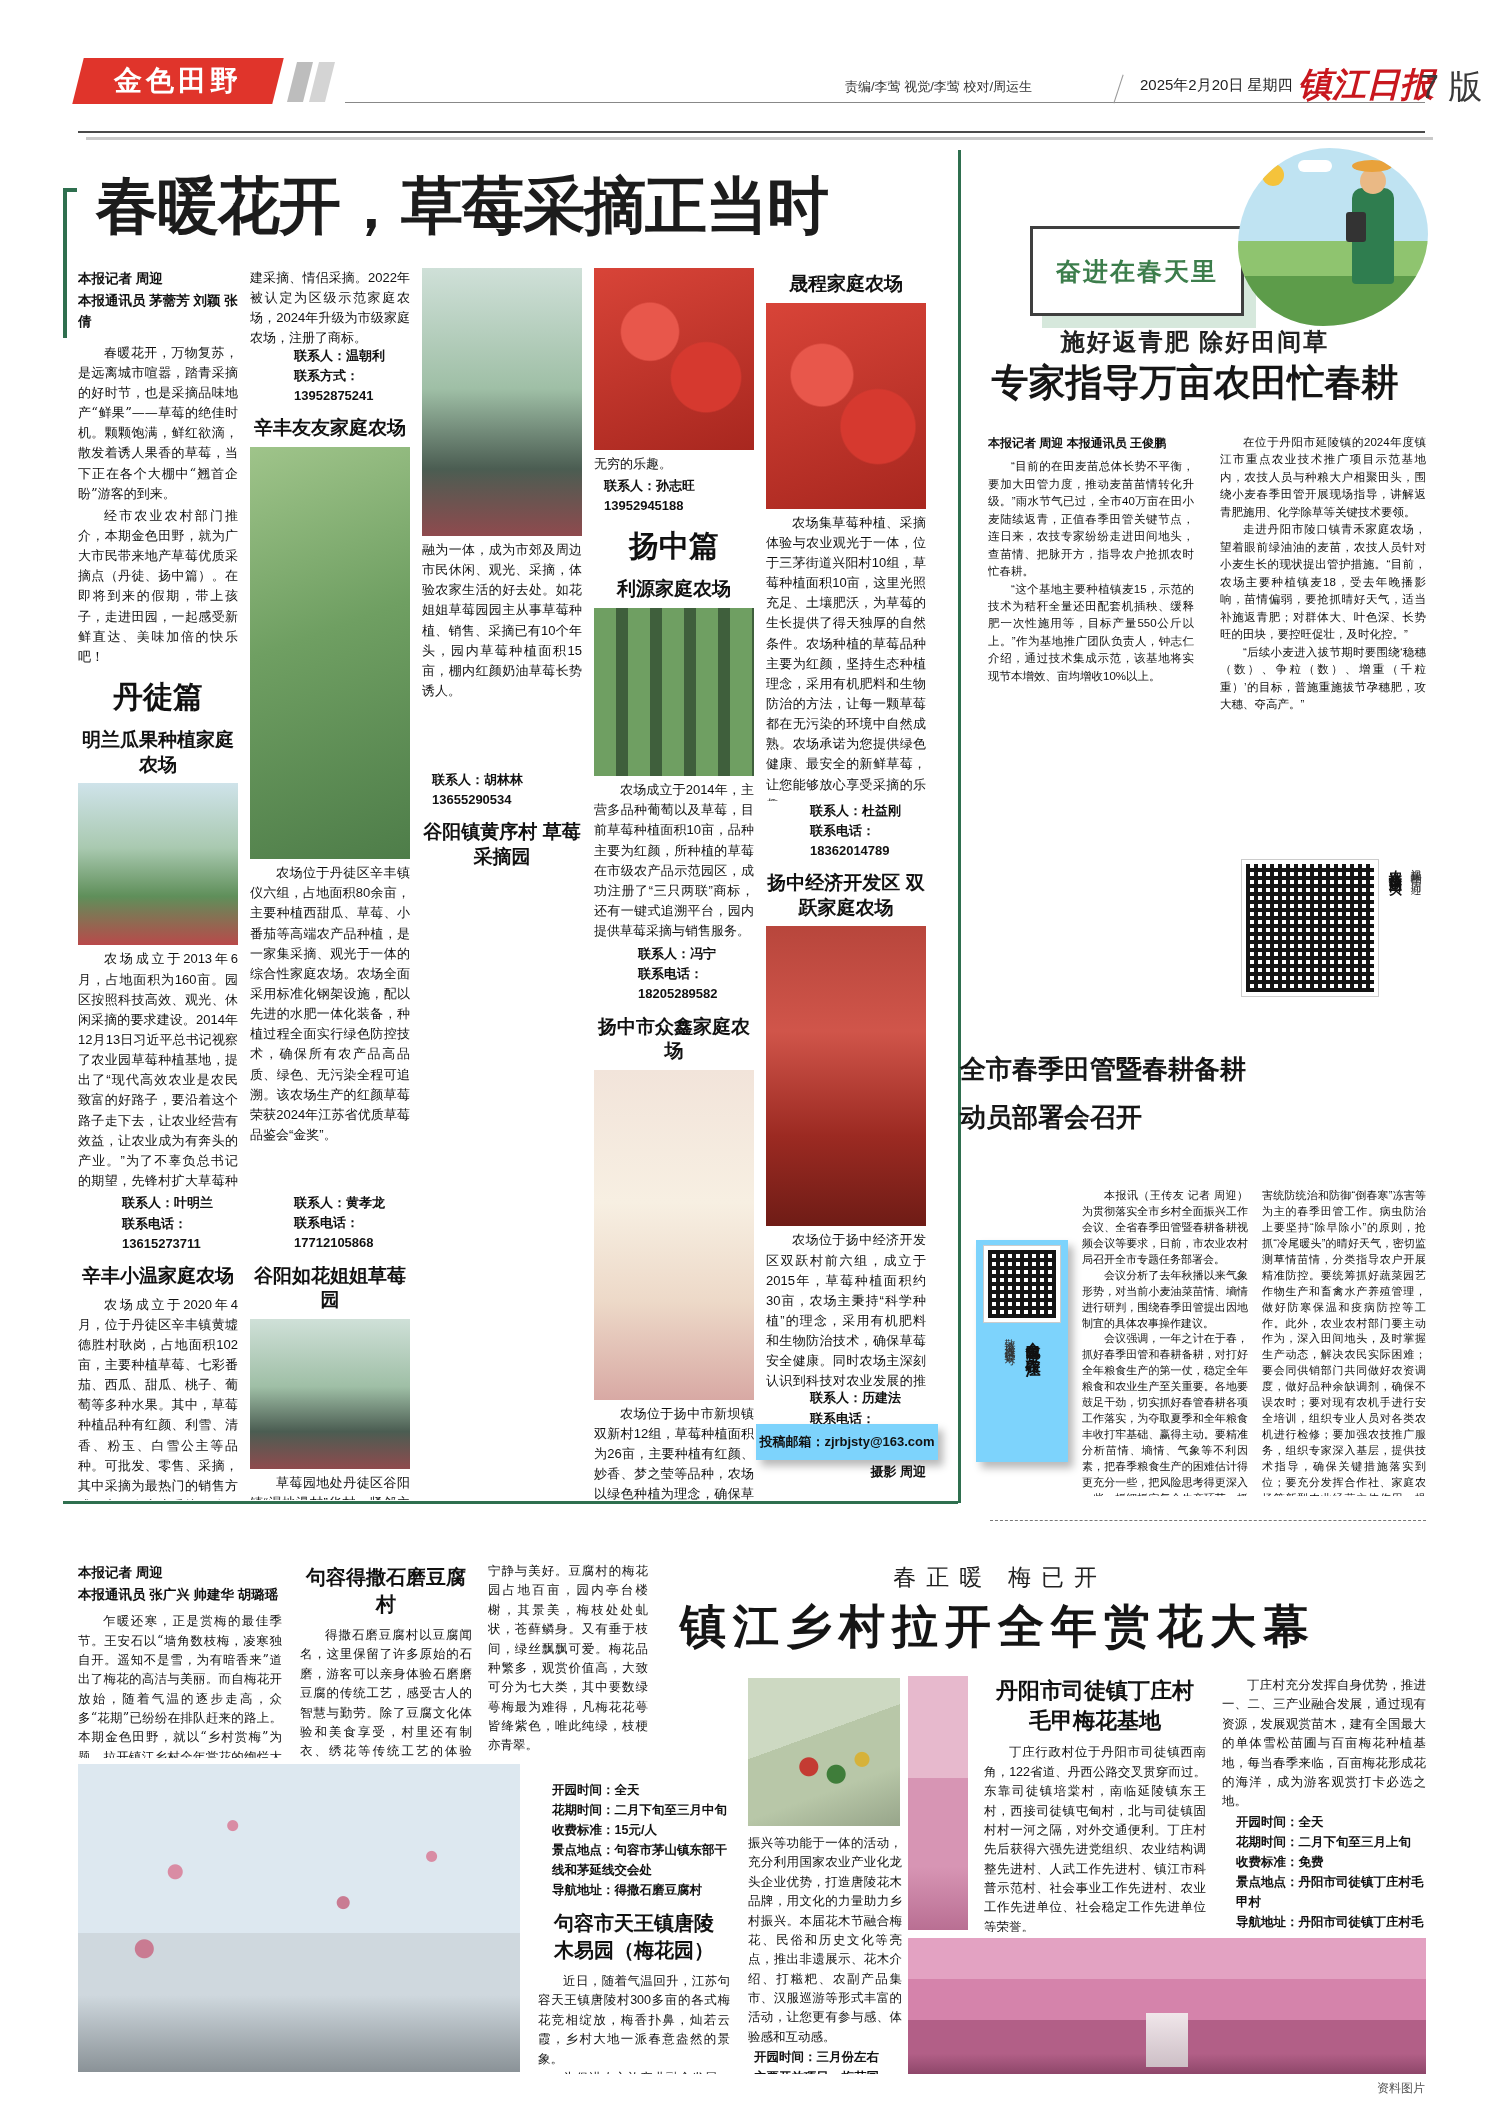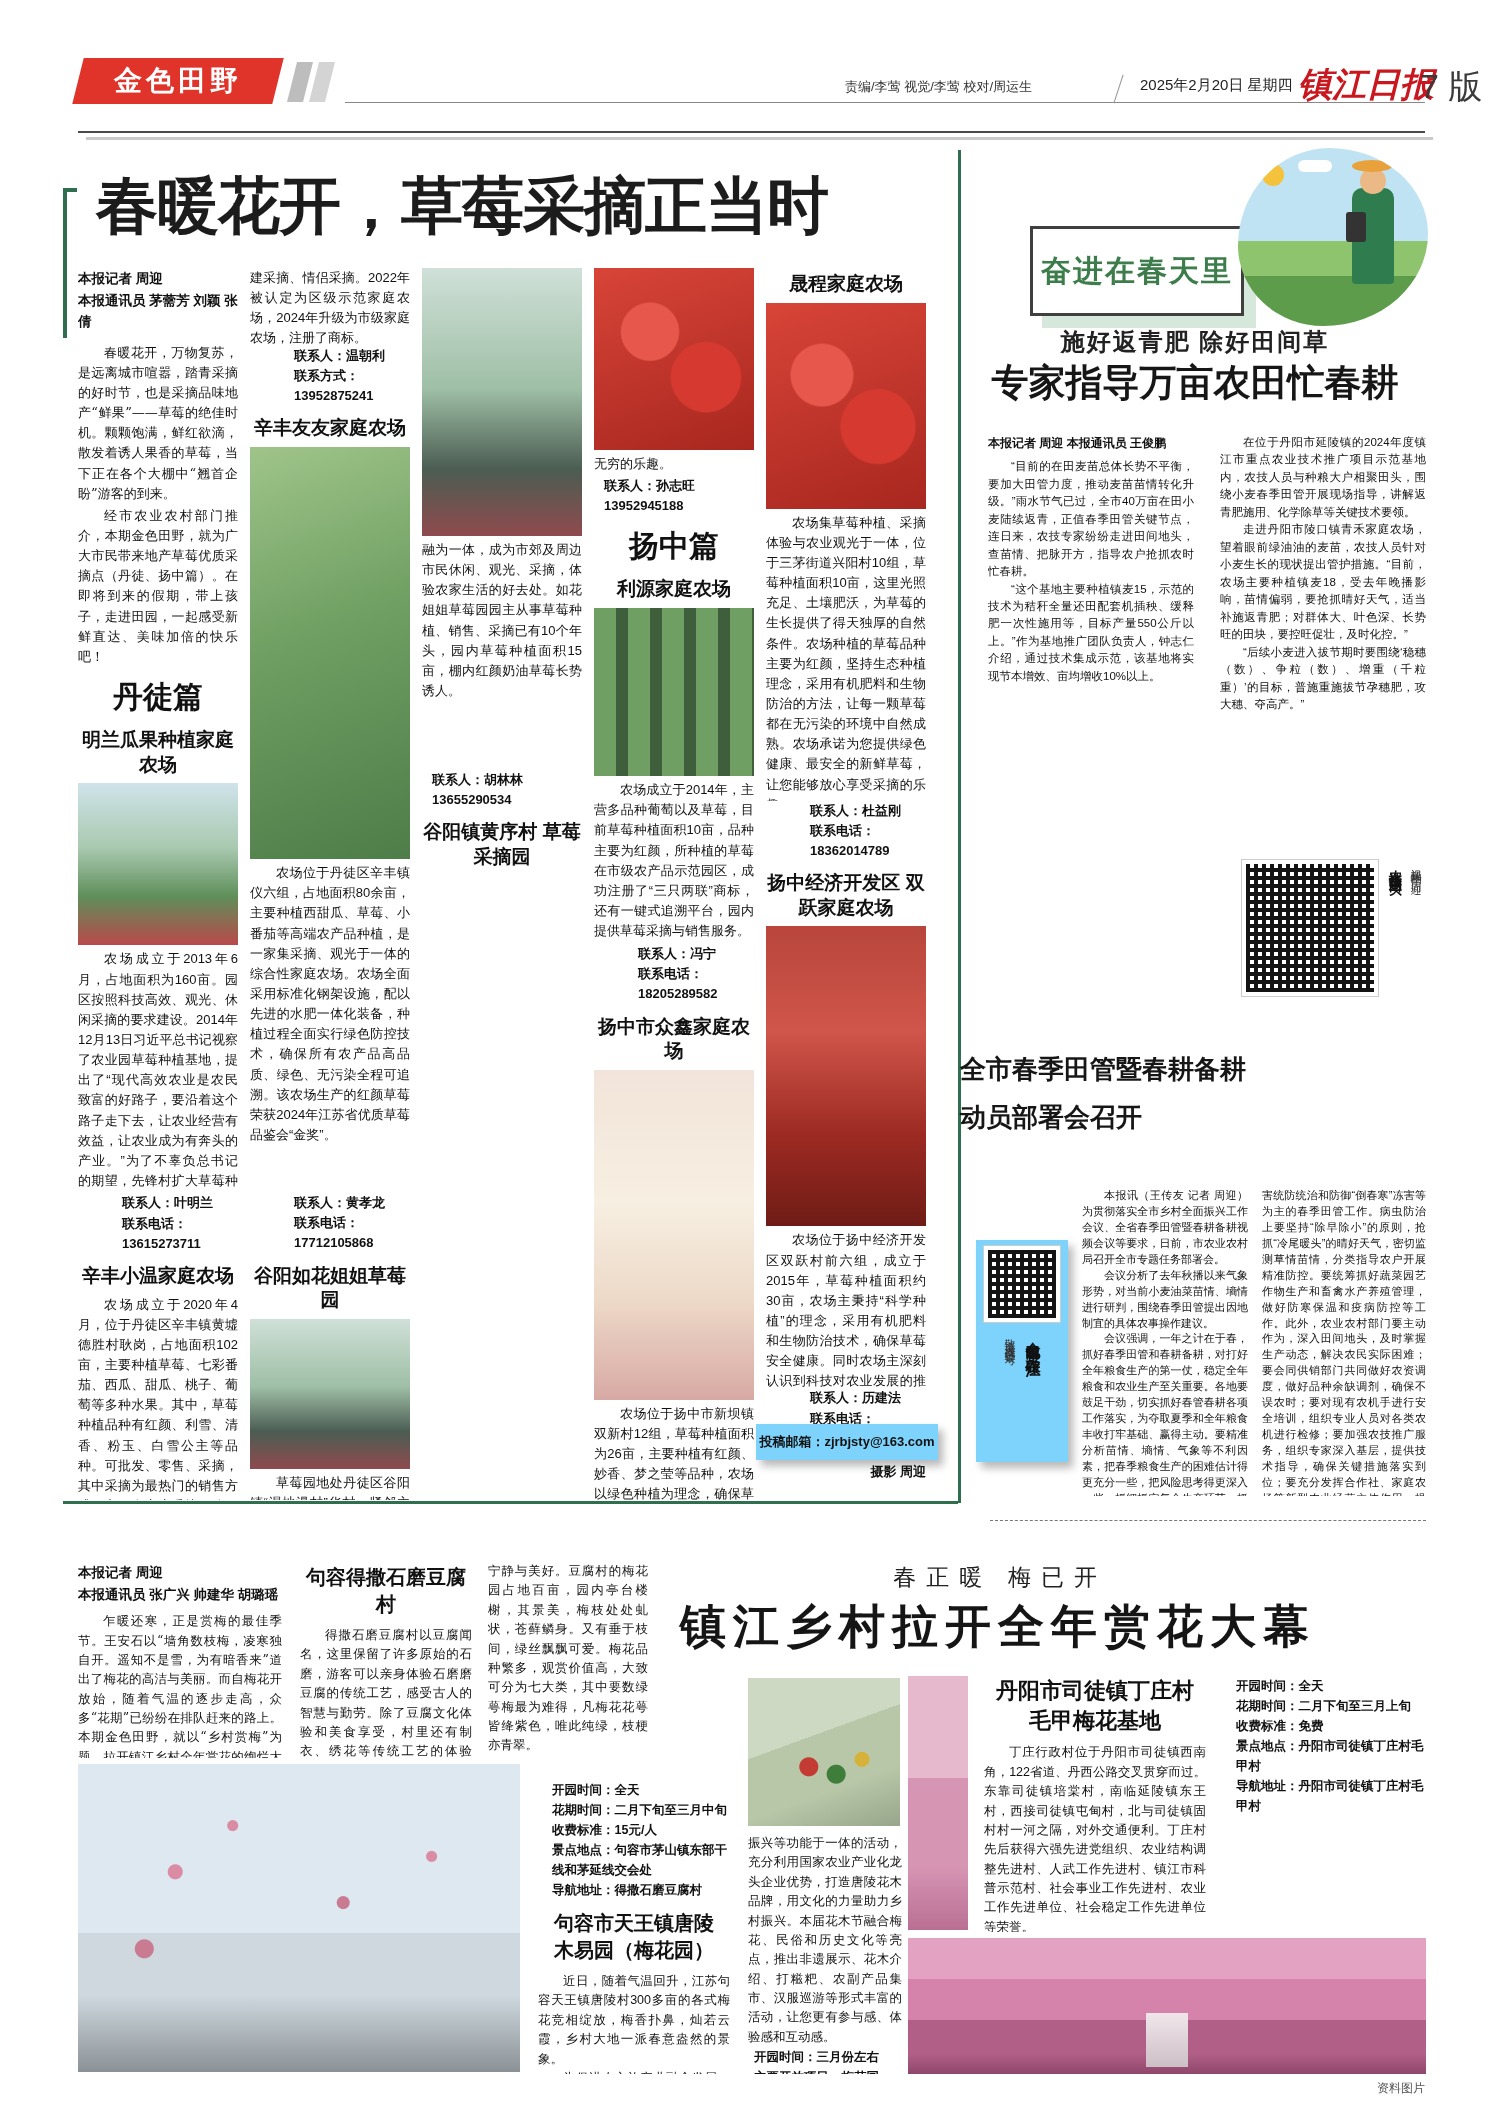--- a/index.html
+++ b/index.html
@@ -39,21 +39,21 @@
   .g-red{background:radial-gradient(circle at 35% 35%,#e8574b 0 18%,transparent 19%),radial-gradient(circle at 70% 60%,#d6392f 0 22%,transparent 23%),linear-gradient(160deg,#d84438,#a8271f);}
   .g-woman{background:linear-gradient(180deg,#cfe0d8 0%,#9fbfa6 45%,#4b5d52 75%,#8f4a4e 100%);}
   .g-white{background:linear-gradient(180deg,#f2e4da 0%,#f7efe2 40%,#edd9c8 70%,#d8a9a4 100%);}
   .g-crate{background:linear-gradient(180deg,#b8463c 0%,#d0554a 35%,#9c2a22 70%,#6f1c16 100%);}
   .g-rows{background:repeating-linear-gradient(90deg,#6f9f62 0 22px,#3f5f3c 22px 34px);}
   .qr{background:repeating-linear-gradient(0deg,#141414 0 4px,transparent 4px 8px),repeating-linear-gradient(90deg,#141414 0 4px,#fff 4px 8px);border:4px solid #fff;outline:1px solid #ccc;}
   .vtext{writing-mode:vertical-rl;letter-spacing:2px;}
   .shadowbox{background:#7dd3fc;box-shadow:5px 6px 8px rgba(0,0,0,.28);}
   
   .springbox{position:absolute;left:1030px;top:226px;width:208px;height:84px;border:3px solid #3f3f3f;background:#fff;box-shadow:12px 12px 0 #d6e8dc;display:flex;align-items:center;justify-content:center;}
-  .springbox span{color:#3c7d4b;font-size:30px;font-weight:900;letter-spacing:2px;}
+  .springbox span{color:#3c7d4b;font-size:25px;font-weight:900;letter-spacing:2px;}
   .illus{position:absolute;left:1238px;top:148px;width:190px;height:178px;border-radius:48% 52% 55% 45%/55% 48% 52% 45%;background:linear-gradient(180deg,#bfe3f2 0 52%,#8fc46f 52% 72%,#5d9c4a 72% 100%);overflow:hidden;}
   .illus .sun{position:absolute;left:24px;top:16px;width:22px;height:22px;border-radius:50%;background:#f5c33b;}
   .illus .cloud{position:absolute;left:60px;top:12px;width:34px;height:12px;border-radius:8px;background:#fff;}
   .illus .farmer{position:absolute;right:34px;top:40px;width:42px;height:96px;background:#2f7d4f;border-radius:10px 10px 4px 4px;}
   .illus .head{position:absolute;right:42px;top:20px;width:26px;height:26px;border-radius:50%;background:#eab985;}
   .illus .hat{position:absolute;right:36px;top:12px;width:40px;height:12px;border-radius:50%;background:#e9a23b;}
   .illus .pad{position:absolute;right:62px;top:64px;width:20px;height:30px;background:#333;border-radius:3px;}
   .kicker1{position:absolute;left:960px;top:326px;width:470px;text-align:center;font-size:24px;font-weight:bold;color:#222;letter-spacing:2px;}
   .hl1{position:absolute;left:960px;top:358px;width:470px;text-align:center;font-size:37px;font-weight:900;color:#161616;}
   .rbody{font-size:11.5px;line-height:1.52;text-align:justify;}
@@ -288,20 +288,21 @@
 </div>
 
 <div class="photo g-blossom" style="left:908px;top:1676px;width:60px;height:254px;"></div>
 
 <div class="bcol" style="left:984px;top:1676px;width:222px;height:256px;">
   <div class="bh" style="font-size:22px;">丹阳市司徒镇丁庄村</div>
   <div class="bh" style="font-size:22px;margin-top:-8px;">毛甲梅花基地</div>
   <p class="bp">丁庄行政村位于丹阳市司徒镇西南角，122省道、丹西公路交叉贯穿而过。东靠司徒镇培棠村，南临延陵镇东王村，西接司徒镇屯甸村，北与司徒镇固村村一河之隔，对外交通便利。丁庄村先后获得六强先进党组织、农业结构调整先进村、人武工作先进村、镇江市科普示范村、社会事业工作先进村、农业工作先进单位、社会稳定工作先进单位等荣誉。</p>
 </div>
 <div class="bcol" style="left:1222px;top:1676px;width:204px;height:256px;">
+  <p class="bp">丁庄村充分发挥自身优势，推进一、二、三产业融合发展，通过现有资源，发展观赏苗木，建有全国最大的单体雪松苗圃与百亩梅花种植基地，每当春季来临，百亩梅花形成花的海洋，成为游客观赏打卡必选之地。</p>
   <div class="dt">开园时间：全天</div>
   <div class="dt">花期时间：二月下旬至三月上旬</div>
   <div class="dt">收费标准：免费</div>
   <div class="dt">景点地点：丹阳市司徒镇丁庄村毛甲村</div>
   <div class="dt">导航地址：丹阳市司徒镇丁庄村毛甲村</div>
 </div>
 
 <div class="photo g-tunnel" style="left:908px;top:1938px;width:518px;height:136px;"></div>
 <div class="caption">资料图片</div>
 

